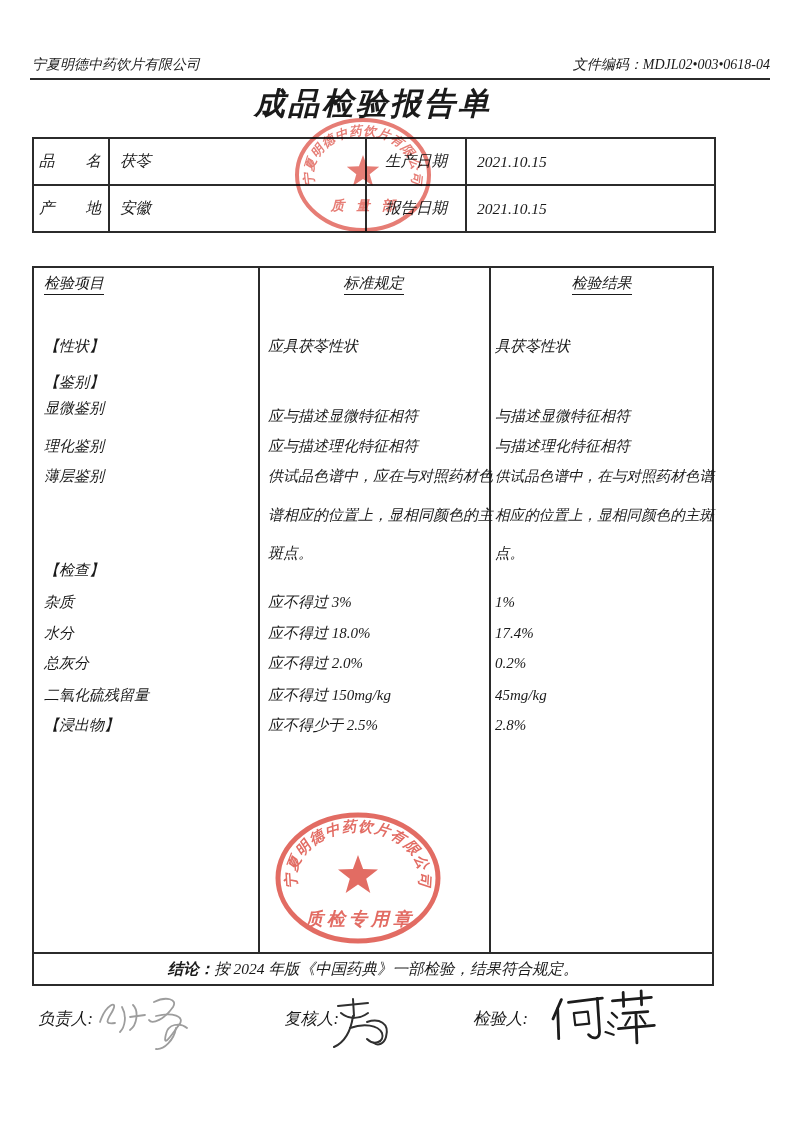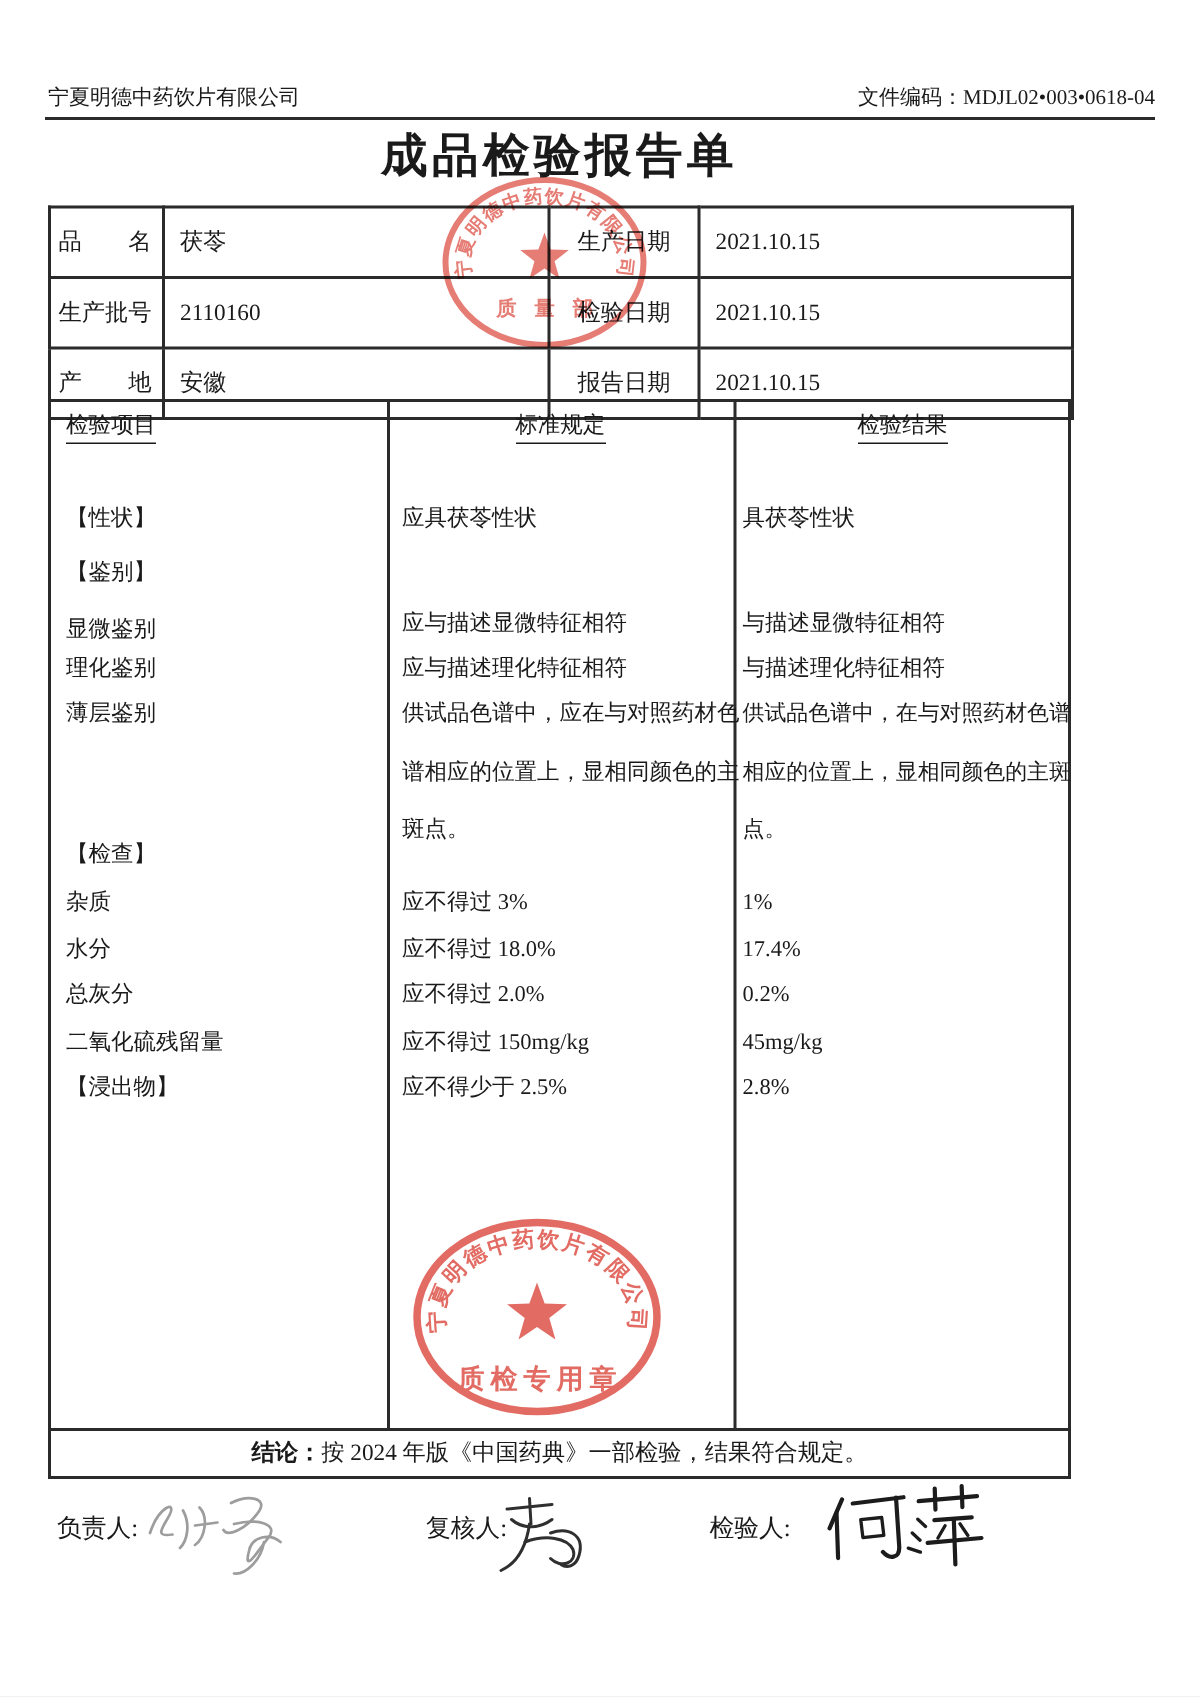--- a/index.html
+++ b/index.html
@@ -2,20 +2,21 @@
 <html><head>
 <meta charset="utf-8">
 <style>
   * { margin:0; padding:0; box-sizing:border-box; }
   html,body { background:#e8e8e8; }
   .page {
     position:relative; width:800px; height:1131px; margin:0 auto;
     background:#ffffff; overflow:hidden;
     font-family:"Liberation Serif","DejaVu Serif",serif;
     color:#1a1a1a;
+    font-style:italic;
   }
   .hdr-left  { position:absolute; left:32px; top:56px; font-size:14px; white-space:nowrap; }
   .hdr-right { position:absolute; right:30px; top:56px; font-size:14px; white-space:nowrap;text-align:center; }
   .hdr-rule  { position:absolute; left:30px; top:78px; width:740px; height:2px; background:#2b2b2b; }
   .title {
     position:absolute; left:32px; top:83px; width:682px; text-align:center;
     font-size:31px; font-weight:bold; letter-spacing:3px; white-space:nowrap;
   }
   
   table.info {
@@ -82,26 +83,20 @@
         <col style="width:249px">
       </colgroup>
     <tbody>
         <tr style="height:30px">
       <td class="lbl">品　　名</td>
       <td class="val">茯苓</td>
       <td class="lbl2">生产日期</td>
       <td class="val">2021.10.15</td>
     </tr>
     <tr style="height:32px">
-      <td class="lbl">生产批号</td>
-      <td class="val">2110160</td>
-      <td class="lbl2">检验日期</td>
-      <td class="val">2021.10.15</td>
-    </tr>
-    <tr style="height:32px">
       <td class="lbl">产　　地</td>
       <td class="val">安徽</td>
       <td class="lbl2">报告日期</td>
       <td class="val">2021.10.15</td>
     </tr>
   </tbody>
     </table>
 
   <div class="insp">
     <div class="vline v1"></div>
@@ -110,21 +105,21 @@
     <div class="ihead h1"><span>检验项目</span></div>
     <div class="ihead h2"><span>标准规定</span></div>
     <div class="ihead h3"><span>检验结果</span></div>
 
     <div class="cell c1" style="top:68px">【性状】</div>
     <div class="cell c2" style="top:68px">应具茯苓性状</div>
     <div class="cell c3" style="top:68px">具茯苓性状</div>
 
     <div class="cell c1" style="top:104px">【鉴别】</div>
 
-    <div class="cell c1" style="top:142px">显微鉴别</div>
+    <div class="cell c1" style="top:130px">显微鉴别</div>
     <div class="cell c2" style="top:138px">应与描述显微特征相符</div>
     <div class="cell c3" style="top:138px">与描述显微特征相符</div>
 
     <div class="cell c1" style="top:168px">理化鉴别</div>
     <div class="cell c2" style="top:168px">应与描述理化特征相符</div>
     <div class="cell c3" style="top:168px">与描述理化特征相符</div>
 
     <div class="cell c1" style="top:198px">薄层鉴别</div>
     <div class="cell c3 wrap3" style="top:189px">供试品色谱中，在与对照药材色谱相应的位置上，显相同颜色的主斑点。</div>
     <div class="cell c2 wrap2" style="top:189px">供试品色谱中，应在与对照药材色谱相应的位置上，显相同颜色的主斑点。</div>

